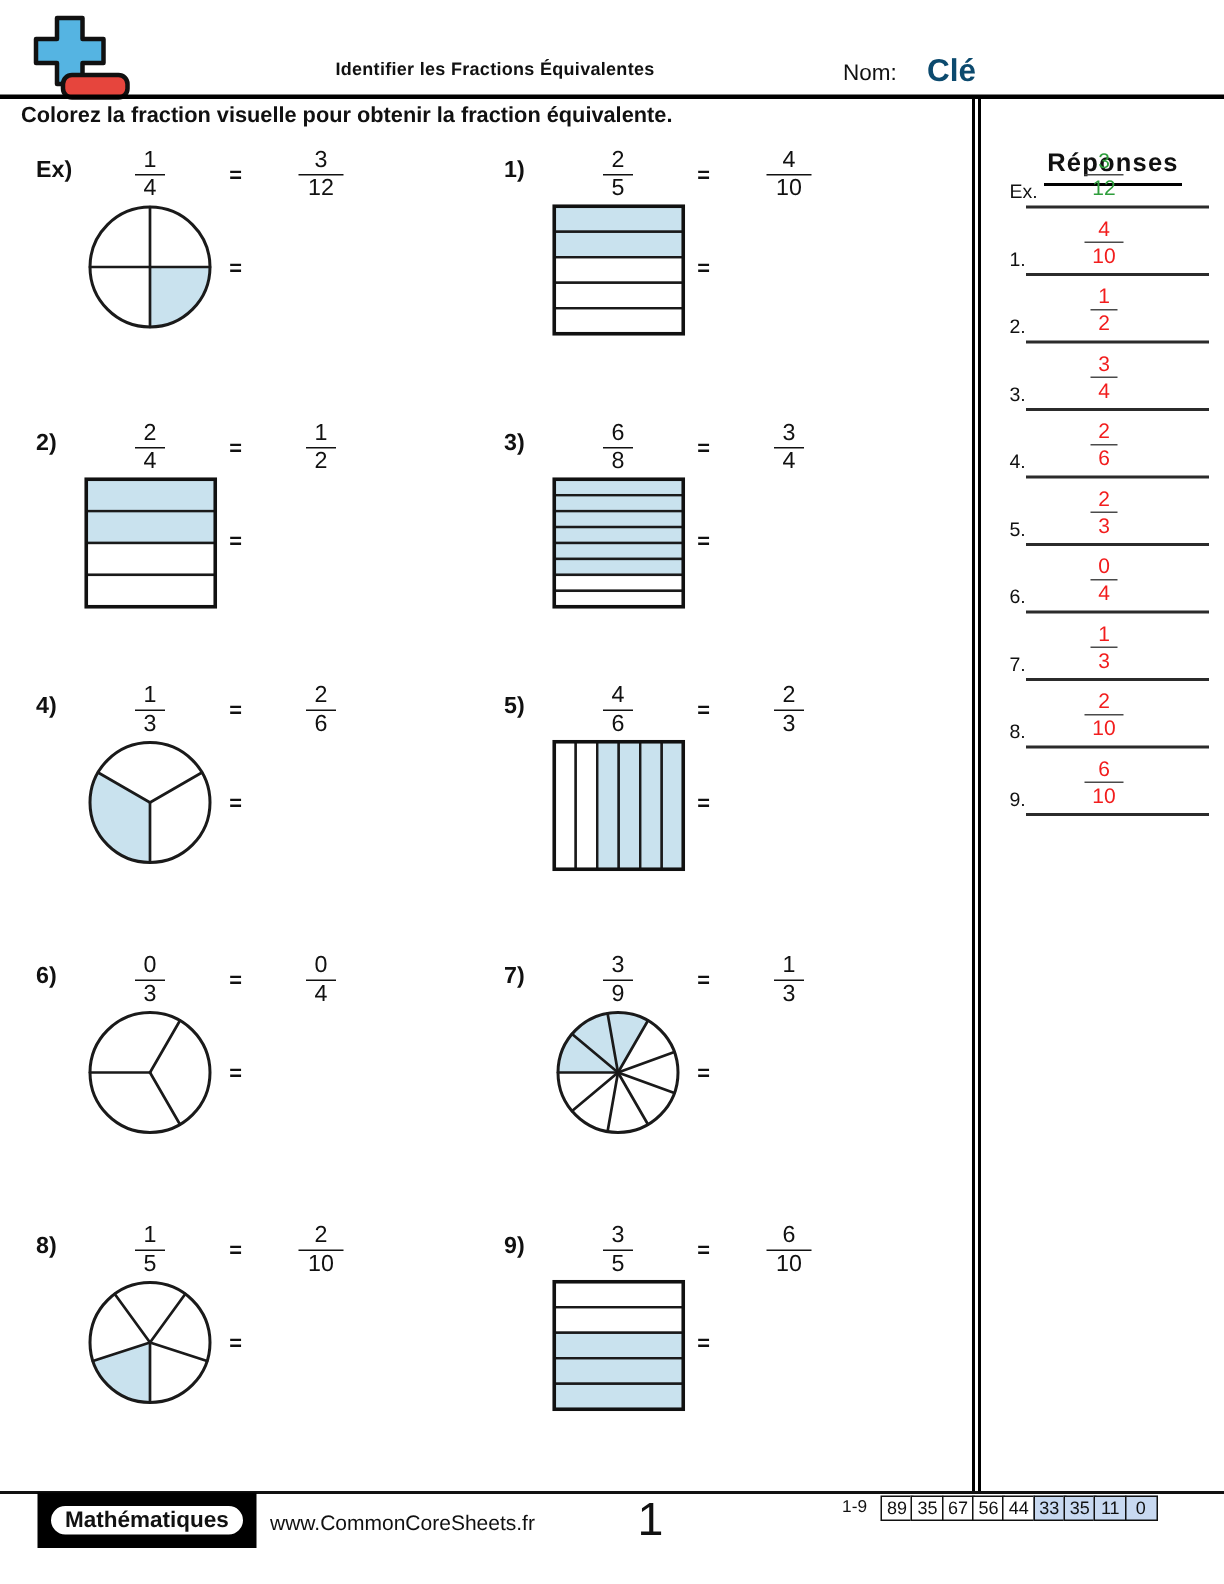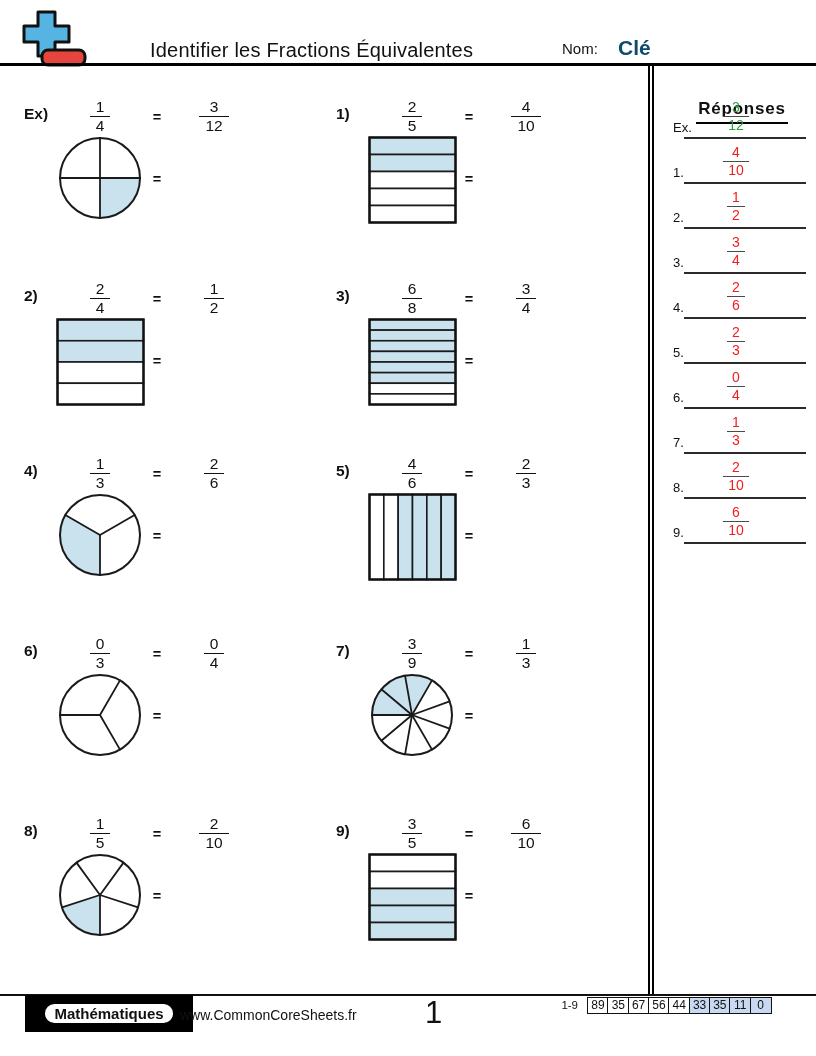--- a/index.html
+++ b/index.html
@@ -1,22 +1,22 @@
 <!DOCTYPE html>
 <html><head>
 <meta charset="utf-8">
 <style>
   html,body{margin:0;padding:0;background:#fff;}
   .page{position:relative;width:816px;height:1056px;background:#fff;overflow:hidden;
         font-family:"Liberation Sans",sans-serif;color:#111;}
 
   
   .logo{position:absolute;left:12px;top:10px;}
-  .title{position:absolute;left:150px;top:39px;width:360px;
-         font-size:20px;font-weight:400;letter-spacing:.2px;}
+  .title{position:absolute;left:150px;top:39px;width:360px;text-align:center;
+         font-size:12px;font-weight:700;letter-spacing:.2px;}
   .nom{position:absolute;left:562px;top:40px;font-size:15px;}
   .cle{position:absolute;left:618px;top:36px;font-size:21px;font-weight:bold;color:#0c4a6e;}
   .hrule{position:absolute;left:0;top:63px;width:816px;height:3px;background:#000;}
   .instruction{position:absolute;left:14px;top:69px;font-size:14.5px;font-weight:bold;}
 
   
   .vsep{position:absolute;left:648px;top:65px;height:929px;width:2px;
         border-left:2.2px solid #000;border-right:2.2px solid #000;}
   .sidebar-title{position:absolute;left:672px;top:71px;width:140px;text-align:center;margin-top:28px;}
   .sidebar-title span{display:inline-block;border-bottom:2.2px solid #000;padding:0 2px 3px 2px;
@@ -41,21 +41,21 @@
   .f1{left:52px;top:2px;width:48px;}
   .f2{left:166px;top:2px;width:48px;}
   .eq{position:absolute;font-size:14.5px;font-weight:600;width:18px;text-align:center;}
   .eq-top{left:124px;top:13px;}
   .eq-shape{left:124px;top:75px;}
   .shape-pie{position:absolute;left:34px;top:40px;}
   .shape-strips{position:absolute;left:32px;top:40px;}
 
   
   .frule{position:absolute;left:0;top:994px;width:816px;height:2.4px;background:#111;}
-  .brand-box{position:absolute;left:25px;top:995px;width:168px;height:37px;background:#000;
+  .brand-box{position:absolute;left:25px;top:995px;width:146px;height:37px;background:#000;
              display:flex;align-items:center;justify-content:center;}
   .brand-pill{background:#fff;border:2.5px solid #000;border-radius:16px;padding:1px 9px;
               font-weight:bold;font-size:15px;}
   .website{position:absolute;left:180px;top:1007px;font-size:14px;}
   .pagenum{position:absolute;left:425px;top:995px;font-size:31px;}
   .score-range{position:absolute;left:540px;top:999px;width:38px;text-align:right;font-size:11.5px;}
   #score-cells{position:absolute;left:587px;top:997px;display:flex;}
   .scell{width:20px;height:15px;border:1.7px solid #111;margin-left:-1.7px;font-size:12px;
          line-height:15px;text-align:center;background:#fff;}
   .scell:first-child{margin-left:0;}
@@ -67,20 +67,21 @@
 <div class="page">
 
   <svg class="logo" width="84" height="58" viewBox="0 0 84 58">
     <path id="logo-plus" d="M26 2 H43 V16 H57 V32 H43 V46 H26 V32 H12 V16 H26 Z" stroke-width="3" stroke-linejoin="round" fill="#55b4e2" stroke="#111"></path>
     <rect id="logo-minus" x="30" y="40" width="43" height="15" rx="6" stroke-width="3" fill="#e6453d" stroke="#111"></rect>
   </svg>
   <div class="title">Identifier les Fractions Équivalentes</div>
   <span class="nom">Nom:</span>
   <span class="cle">Clé</span>
   <div class="hrule"></div>
+  <div class="instruction">Colorez la fraction visuelle pour obtenir la fraction équivalente.</div>
 
   <div class="vsep"></div>
   <div class="sidebar-title">
     <span>Réponses</span>
   </div>
   <div id="answers-root">
       <span class="alabel" style="top: 120px;">Ex.</span>
       <span class="afrac green" style="top: 99px;">
         <span class="num">3</span>
         <span class="den">12</span>

